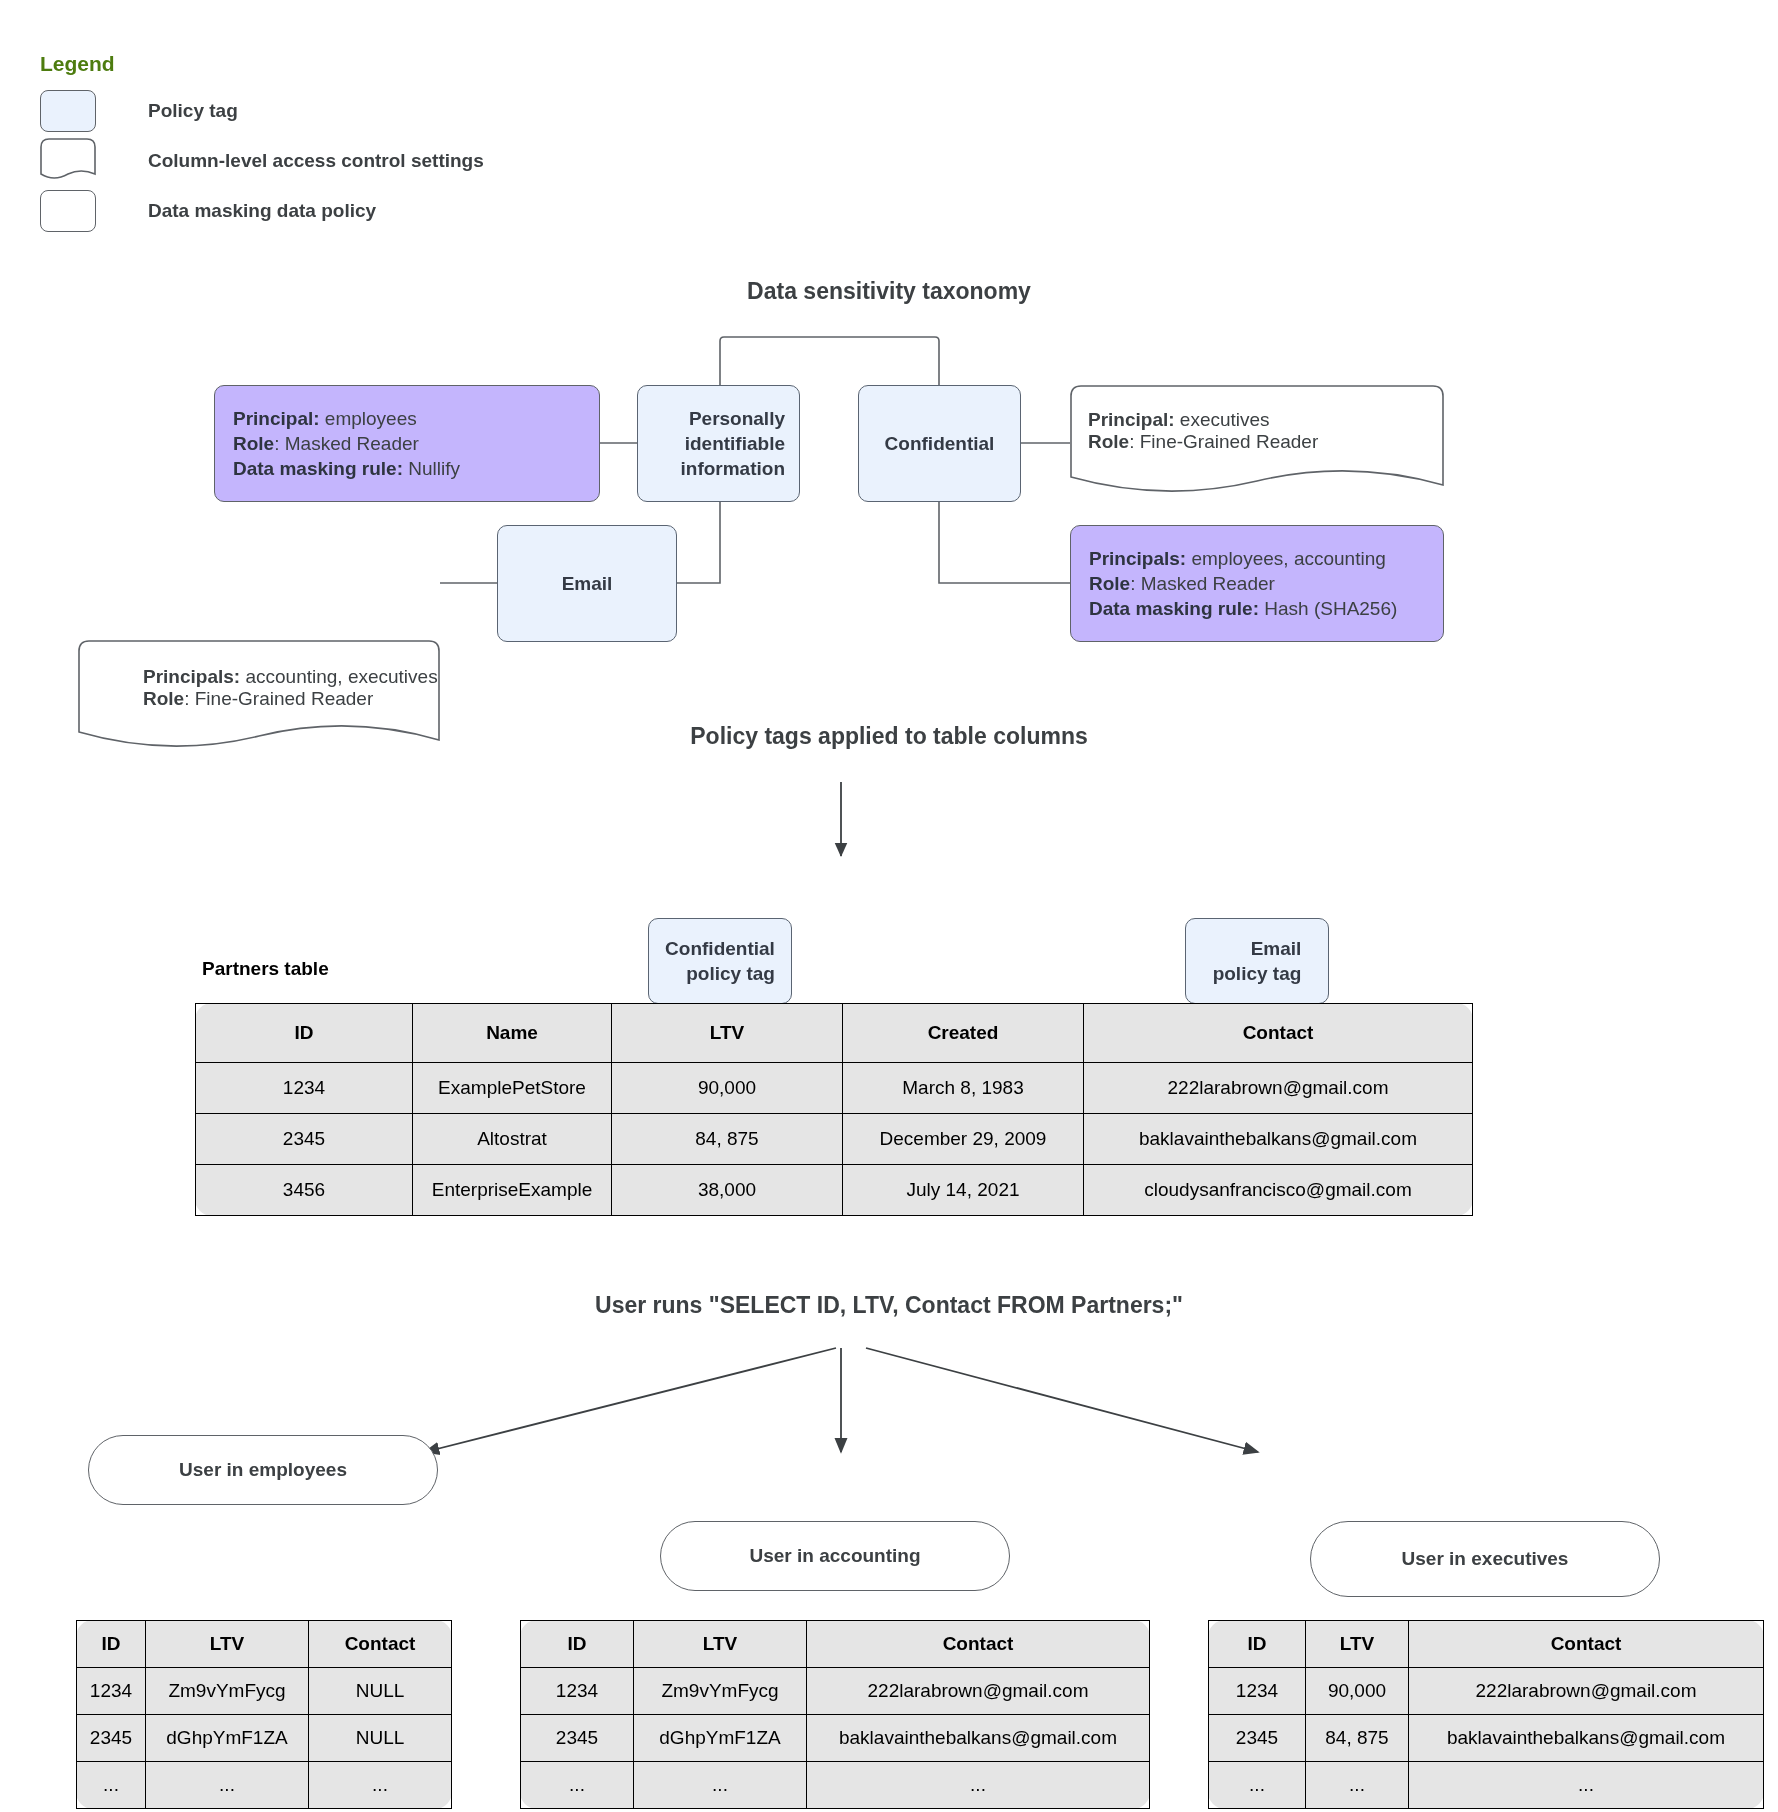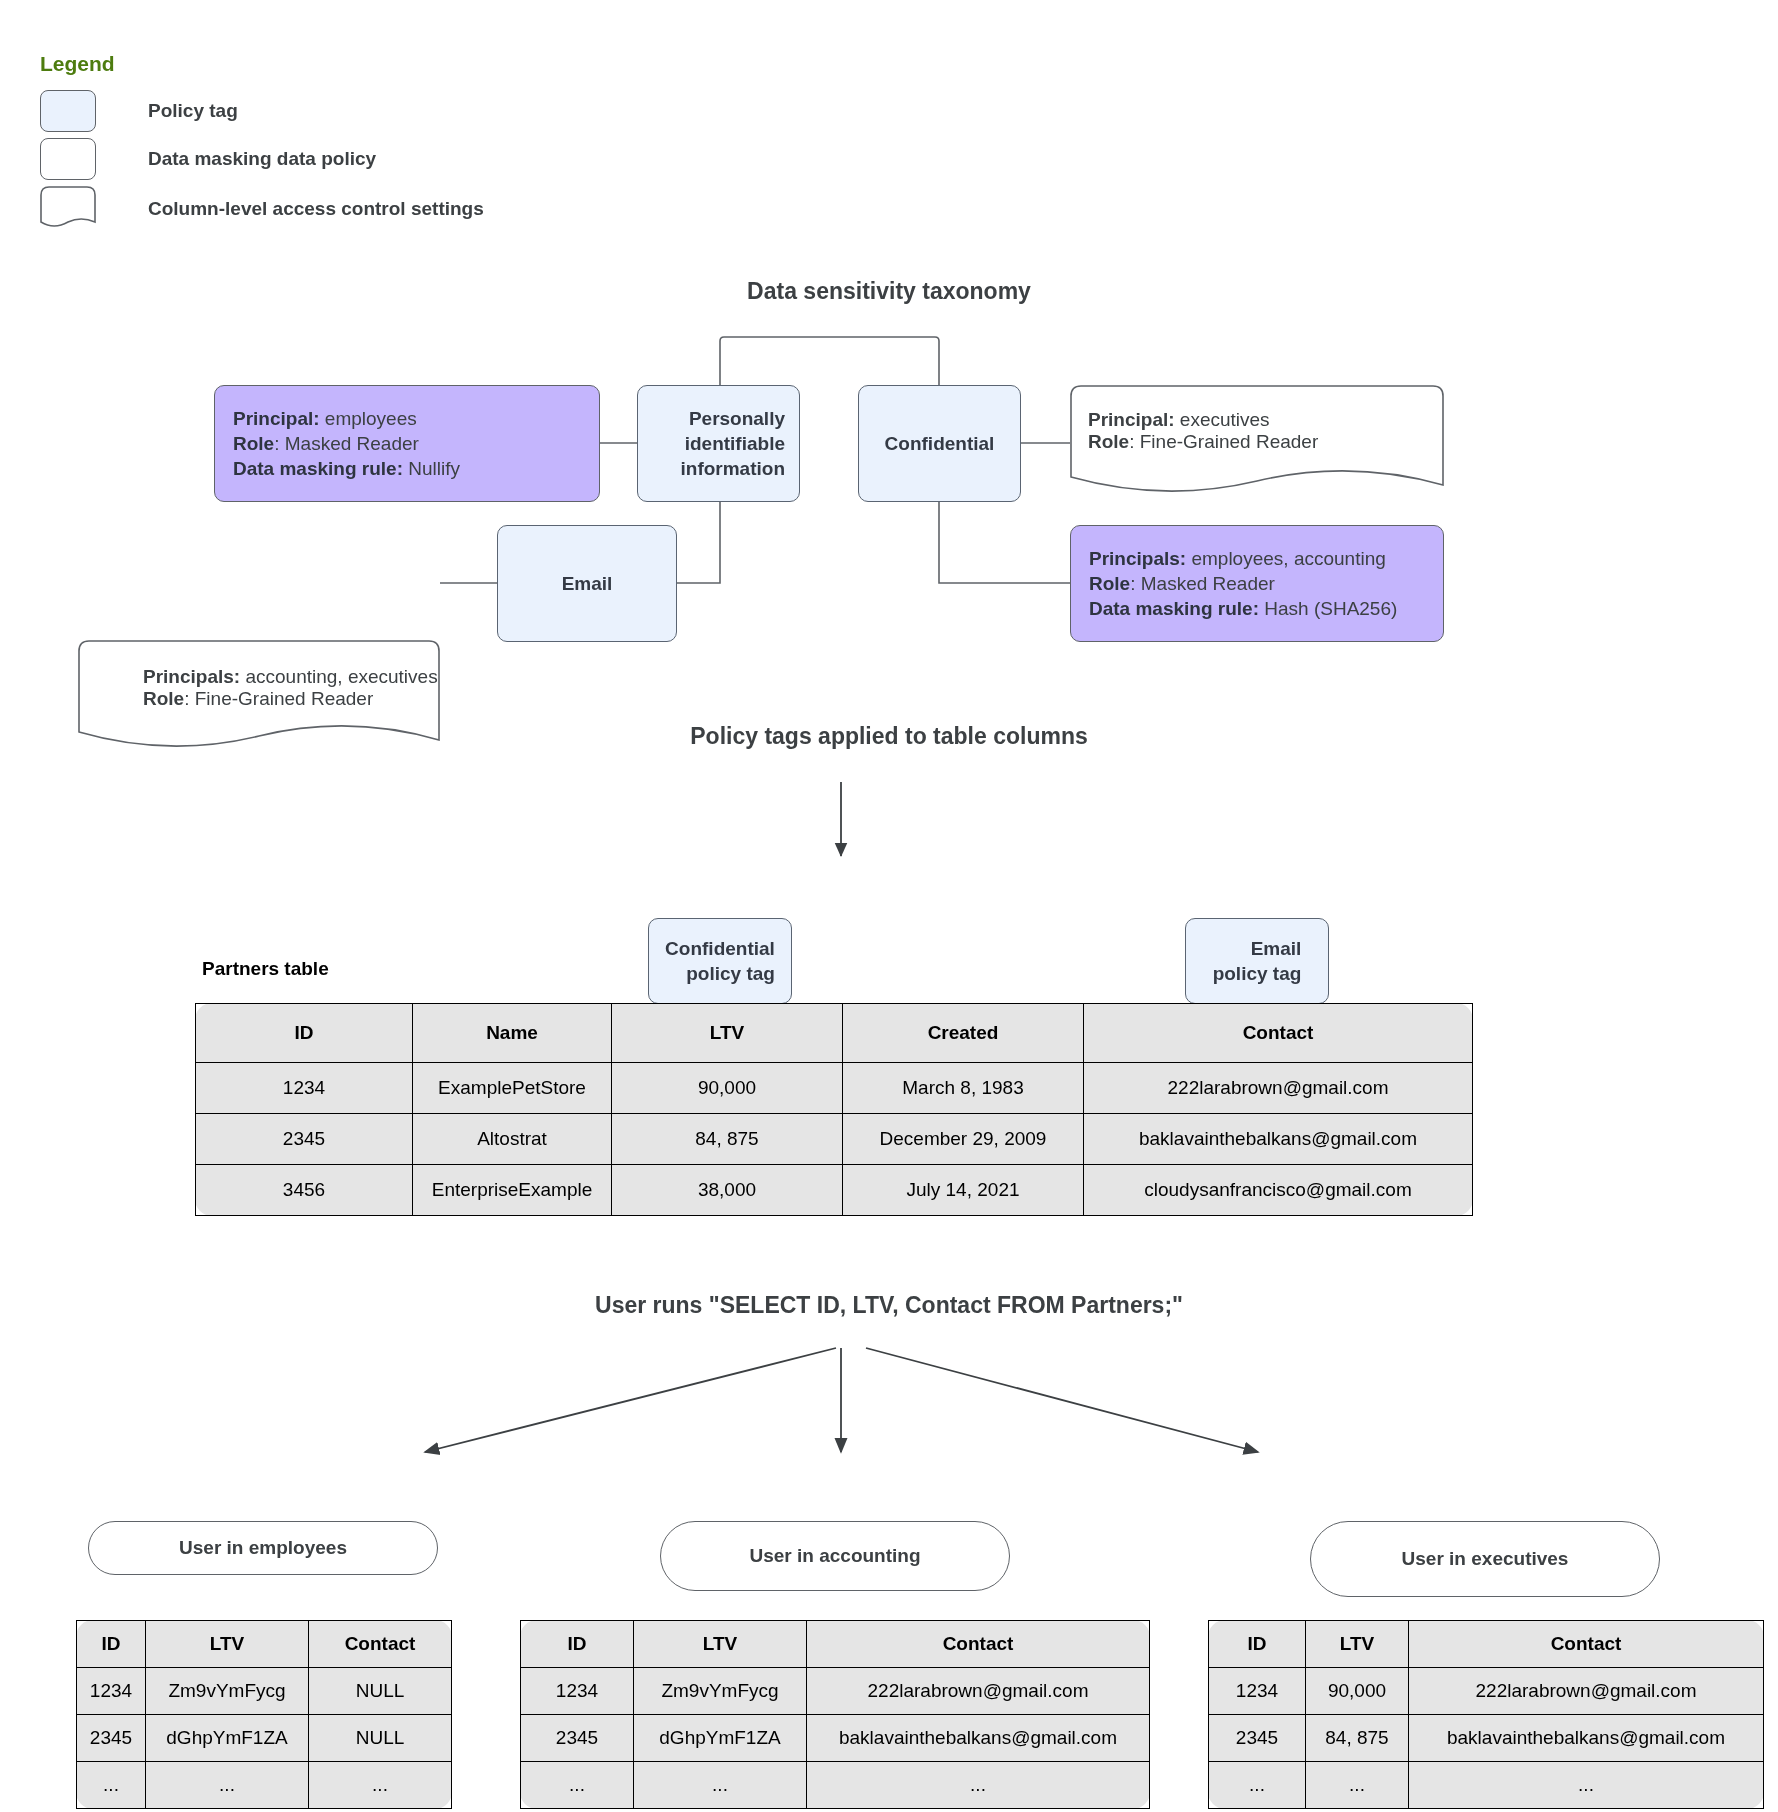--- a/index.html
+++ b/index.html
@@ -78,32 +78,32 @@
 <body>
 
 <div class="abs" style="left:40px;top:52px;">
   <div id="legend-title">Legend</div>
 
   <div style="display:flex;align-items:center;margin-top:14px;height:42px;">
     <div class="swatch blue"></div>
     <span class="legend-label" style="margin-left:52px;">Policy tag</span>
   </div>
 
-  <div style="display:flex;align-items:center;margin-top:6px;height:42px;">
-    <div class="swatch white"></div>
-    <span class="legend-label" style="margin-left:52px;">Data masking data policy</span>
-  </div>
-
   <div style="display:flex;align-items:center;margin-top:6px;height:46px;">
     <div style="width:56px;height:46px;position:relative;">
       <svg width="56" height="46" viewBox="0 0 56 46">
         <path d="M1 9 Q1 1 9 1 L47 1 Q55 1 55 9 L55 36 Q41 30 28 36 Q14 44 1 36 Z" fill="#ffffff" stroke="#5f6368" stroke-width="1.6"></path>
       </svg>
     </div>
     <span class="legend-label" style="margin-left:52px;">Column-level access control settings</span>
+  </div>
+
+  <div style="display:flex;align-items:center;margin-top:6px;height:42px;">
+    <div class="swatch white"></div>
+    <span class="legend-label" style="margin-left:52px;">Data masking data policy</span>
   </div>
 </div>
 
 <div class="heading abs" style="left:0;top:278px;width:1778px;">Data sensitivity taxonomy</div>
 
 <svg class="conn" width="1778" height="1812">
   <g fill="none" stroke="#5f6368" stroke-width="1.6">
 
     <path d="M720 441 L720 341 Q720 337 724 337 L935 337 Q939 337 939 341 L939 387"></path>
 
@@ -237,21 +237,21 @@
   <defs>
     <marker id="ah2" markerWidth="10" markerHeight="10" refX="8" refY="4.5" orient="auto">
       <path d="M0,0.8 L9,4.5 L0,8.2 z" fill="#3c4043"></path>
     </marker>
   </defs>
   <line x1="836" y1="1348" x2="425" y2="1452" stroke="#3c4043" stroke-width="1.8" marker-end="url(#ah2)"></line>
   <line x1="841" y1="1348" x2="841" y2="1452" stroke="#3c4043" stroke-width="1.8" marker-end="url(#ah2)"></line>
   <line x1="866" y1="1348" x2="1258" y2="1452" stroke="#3c4043" stroke-width="1.8" marker-end="url(#ah2)"></line>
 </svg>
 
-<div class="oval abs" style="left:88px;top:1521px;width:350px;height:54px;">
+<div class="oval abs" style="left:88px;top:1435px;width:350px;height:70px;">
   <span>User in employees</span>
 </div>
 <div class="abs" style="left:76px;top:1620px;">
   <table class="result-table">
     <thead>
       <tr>
         <th style="width:66px;">ID</th>
         <th style="width:160px;">LTV</th>
         <th style="width:140px;">Contact</th>
       </tr>

